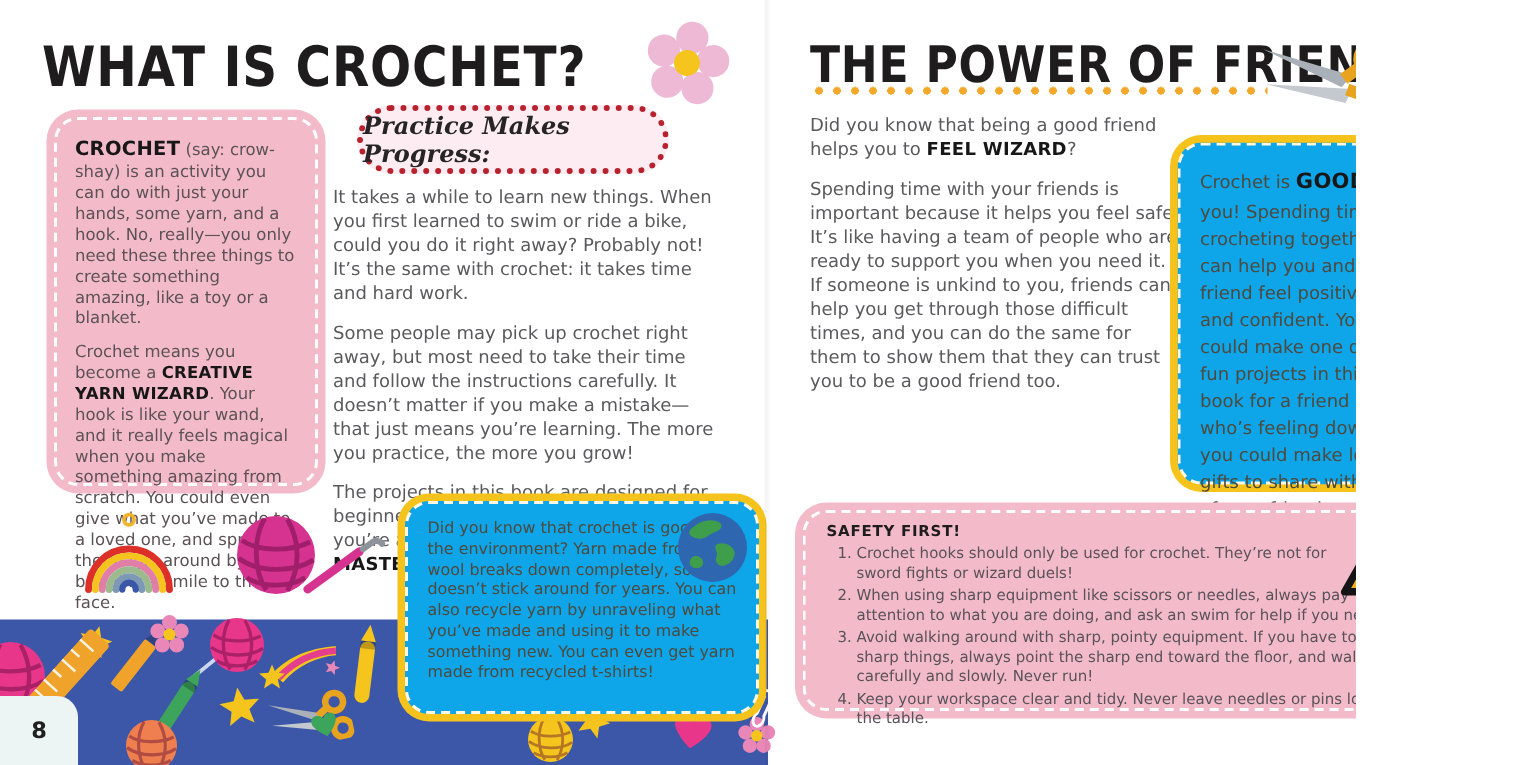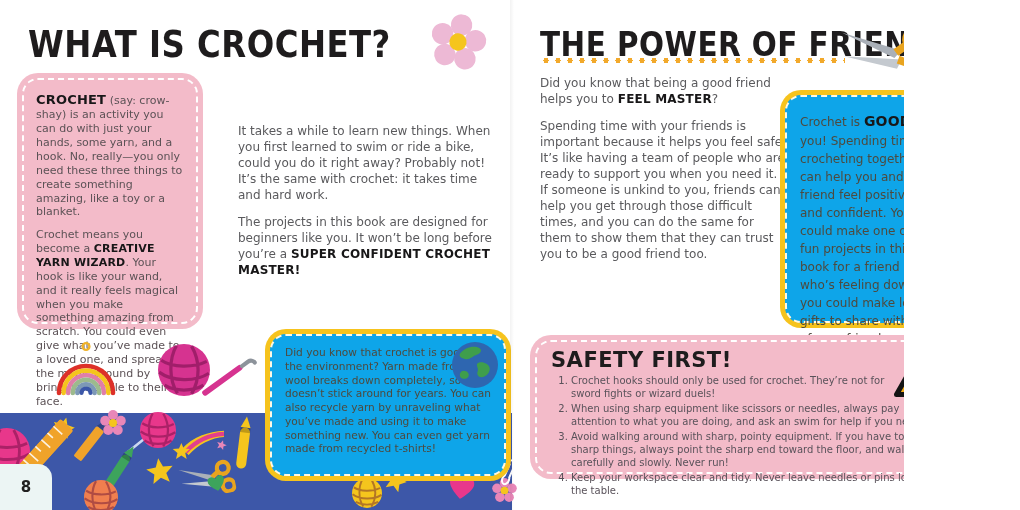--- a/index.html
+++ b/index.html
@@ -126,34 +126,38 @@
 <div class="spread">
 
   <div class="abs" style="left:0;top:0;width:510px;height:510px;">
 
     <div class="abs title" style="left:28px;top:26px;font-size:33px;">WHAT IS CROCHET?</div>
 
     <svg class="doodle" style="left:430px;top:14px;width:56px;height:56px;color:#edb9d5;transform:rotate(12deg)">
         <use href="#s-flower"></use>
       </svg>
 
-    <div class="abs stitch-pink" style="left:22px;top:78px;width:176px;height:246px;padding:12px 12px;box-sizing:border-box;">
+    <div class="abs stitch-pink" style="left:36px;top:78px;width:176px;height:246px;padding:12px 12px;box-sizing:border-box;">
       <div style="font-size:11px;line-height:1.26;color:#5c5256;">
         <p style="margin:0 0 9px 0;">
           <span class="inkbold" style="font-size:13px;">CROCHET</span><span> (say: crow-shay) </span><span>is an activity you can do with just your hands, some yarn, and a hook. No, really—you only need these three things to create something amazing, like a toy or a blanket.</span>
         </p>
         <p style="margin:0;">
           <span>Crochet means you become a </span><span class="inkbold">CREATIVE YARN WIZARD</span><span>. Your hook is like your wand, and it really feels magical when you make something amazing from scratch. You could even give what you’ve made to a loved one, and spread the magic around by bringing a smile to their face.</span>
         </p>
       </div>
     </div>
 
-
-    <div class="abs body-text" style="left:238px;top:124px;width:256px;">
+    <div class="abs pill" style="left:238px;top:70px;width:200px;height:38px;">
+      <span class="script" style="font-size:16px;">Practice Makes Progress:</span>
+    </div>
+
+    <div class="abs body-text" style="left:222px;top:124px;width:256px;">
       <p>It takes a while to learn new things. When you first learned to swim or ride a bike, could you do it right away? Probably not! It’s the same with crochet: it takes time and hard work.</p>
+      <p>Some people may pick up crochet right away, but most need to take their time and follow the instructions carefully. It doesn’t matter if you make a mistake—that just means you’re learning. The more you practice, the more you grow!</p>
       <p><span>The projects in this book are designed for beginners like you. It won’t be long before you’re a </span><span class="inkbold">SUPER CONFIDENT CROCHET MASTER!</span></p>
     </div>
 
     <svg class="doodle" style="left:54px;top:340px;width:64px;height:56px;">
         <use href="#s-rainbow"></use>
       </svg>
     <svg class="doodle" style="left:158px;top:344px;width:52px;height:52px;color:#d63390;">
         <use href="#s-yarn"></use>
       </svg>
     <svg class="doodle" style="left:196px;top:366px;width:66px;height:17px;color:#d63390;transform:rotate(-36deg);">
@@ -241,32 +245,32 @@
   <div class="abs" style="left:510px;top:0;width:510px;height:510px;">
 
     <div class="abs title" style="left:30px;top:28px;font-size:30px;">THE POWER OF FRIENDSHIP</div>
     <div class="abs dots" style="left:30px;top:57px;width:305px;"></div>
 
     <svg class="doodle" style="left:332px;top:26px;width:90px;height:58px;color:#e9a41f;transform:rotate(-4deg)">
         <use href="#s-scissors"></use>
       </svg>
 
     <div class="abs body-text" style="left:30px;top:76px;width:248px;">
-      <p><span>Did you know that being a good friend helps you to </span><span class="inkbold">FEEL MASTER</span><span>?</span></p>
+      <p><span>Did you know that being a good friend helps you to </span><span class="inkbold">FEEL WIZARD</span><span>?</span></p>
       <p>Spending time with your friends is important because it helps you feel safe. It’s like having a team of people who are ready to support you when you need it. If someone is unkind to you, friends can help you get through those difficult times, and you can do the same for them to show them that they can trust you to be a good friend too.</p>
     </div>
 
     <div class="abs stitch-yellow" style="left:275px;top:95px;width:166px;height:228px;padding:14px 13px;box-sizing:border-box;">
       <div style="font-size:12px;line-height:1.5;color:#4e4a3e;">
         <span>Crochet is </span><span class="inkbold" style="font-size:14px;">GOOD</span><span> for you! Spending time crocheting together can help you and your friend feel positive and confident. You could make one of the fun projects in this book for a friend who’s feeling down, or you could make lots of gifts to share with all of your friends.</span>
       </div>
     </div>
 
     <div class="abs stitch-pink" style="left:25px;top:340px;width:428px;height:134px;padding:8px 14px;box-sizing:border-box;">
-      <div class="title" style="position:static;font-size:21px;transform:none;margin-bottom:3px;">SAFETY FIRST!</div>
+      <div class="title" style="position:static;font-size:10px;transform:none;margin-bottom:3px;">SAFETY FIRST!</div>
       <ol class="rules">
         <li style="width:320px;">Crochet hooks should only be used for crochet. They’re not for sword fights or wizard duels!</li>
         <li>When using sharp equipment like scissors or needles, always pay attention to what you are doing, and ask an swim for help if you need it</li>
         <li>Avoid walking around with sharp, pointy equipment. If you have to carry sharp things, always point the sharp end toward the floor, and walk carefully and slowly. Never run!</li>
         <li>Keep your workspace clear and tidy. Never leave needles or pins loose on the table.</li>
       </ol>
       <svg class="doodle" style="right:12px;top:6px;width:56px;height:50px;">
           <use href="#s-warn"></use>
         </svg>
     </div>

